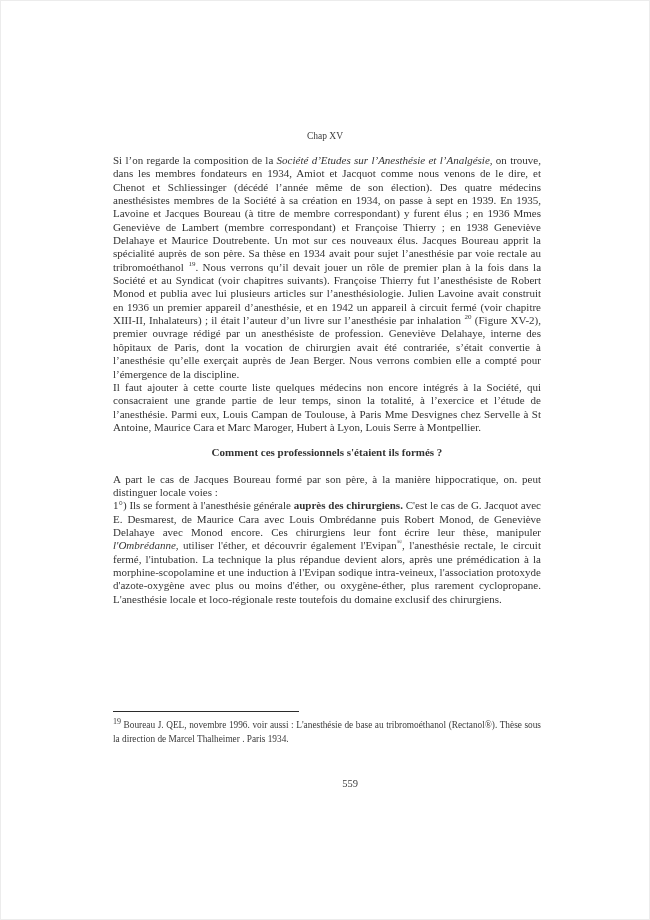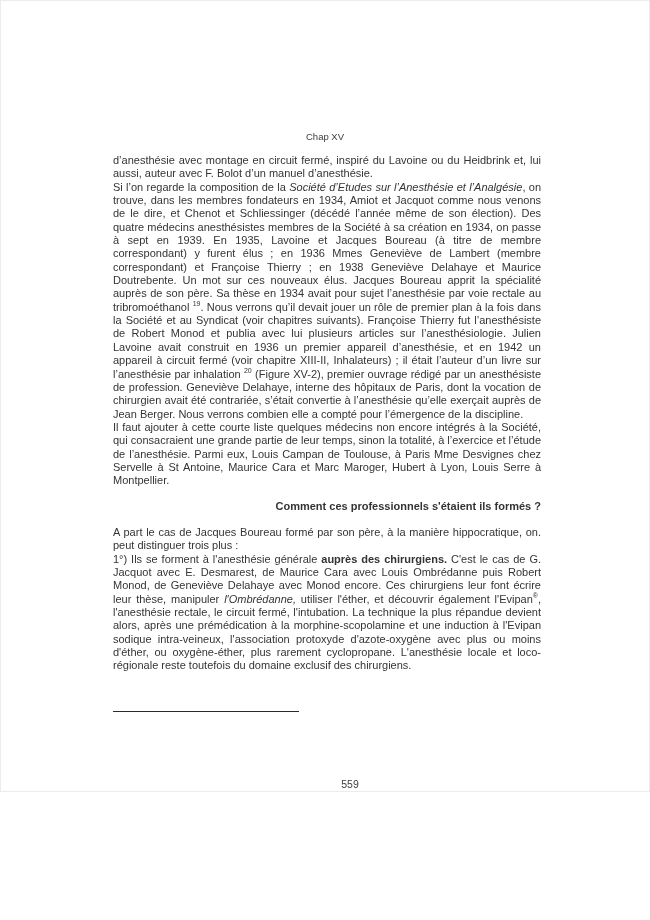--- a/index.html
+++ b/index.html
@@ -3,25 +3,25 @@
 <meta charset="utf-8">
 <style>
   html, body {
     margin: 0;
     padding: 0;
     background: #ffffff;
   }
   .page {
     position: relative;
     width: 650px;
-    height: 792px;
+    height: 920px;
     background: #ffffff;
     box-sizing: border-box;
     border: 1px solid #ececec;
-    font-family: Liberation Sans, sans-serif;
+    font-family: Liberation Serif, serif;
     color: #343434;
     overflow: hidden;
   }
   .running-header {
     position: absolute;
     top: 130px;
     left: 0;
     width: 100%;
     text-align: center;
     font-size: 9.5px;
@@ -45,21 +45,21 @@
   .bold { font-weight: bold; }
   sup.fnref {
     font-size: 7px;
     vertical-align: super;
     line-height: 0;
   }
   .section-heading {
     margin: 12px 0 13px 0;
     font-weight: bold;
     font-size: 11px;
-    text-align: right;
+    text-align: center;
   }
   .footnote-sep {
     position: absolute;
     top: 710px;
     left: 112px;
     width: 186px;
     border-top: 1.4px solid #2b2b2b;
     height: 0;
   }
   .footnotes {
@@ -87,34 +87,34 @@
 </style>
 </head>
 <body>
 
 <div class="page">
 
   <div class="running-header">Chap XV</div>
 
   <div class="body-block">
 
-    <p class="para"><span>d’anesthésie avec montage en circuit fermé, inspiré du Lavoine ou du Heidbrink et, lui aussi, auteur avec F. Bolot d’un manuel d’anesthésie.</span></p>
 
     <p class="para"><span>Si l’on regarde la composition de la </span><span class="ital">Société d’Etudes sur l’Anesthésie et l’Analgésie</span><span>, on trouve, dans les membres fondateurs en 1934, Amiot et Jacquot comme nous venons de le dire, et Chenot et Schliessinger (décédé l’année même de son élection). Des quatre médecins anesthésistes membres de la Société à sa création en 1934, on passe à sept en 1939. En 1935, Lavoine et Jacques Boureau (à titre de membre correspondant) y furent élus ; en 1936 Mmes Geneviève de Lambert (membre correspondant) et Françoise Thierry ; en 1938 Geneviève Delahaye et Maurice Doutrebente. Un mot sur ces nouveaux élus. Jacques Boureau apprit la spécialité auprès de son père. Sa thèse en 1934 avait pour sujet l’anesthésie par voie rectale au tribromoéthanol </span><sup class="fnref">19</sup><span>. Nous verrons qu’il devait jouer un rôle de premier plan à la fois dans la Société et au Syndicat (voir chapitres suivants). Françoise Thierry fut l’anesthésiste de Robert Monod et publia avec lui plusieurs articles sur l’anesthésiologie. Julien Lavoine avait construit en 1936 un premier appareil d’anesthésie, et en 1942 un appareil à circuit fermé (voir chapitre XIII-II, Inhalateurs) ; il était l’auteur d’un livre sur l’anesthésie par inhalation </span><sup class="fnref">20</sup><span> (Figure XV-2), premier ouvrage rédigé par un anesthésiste de profession. Geneviève Delahaye, interne des hôpitaux de Paris, dont la vocation de chirurgien avait été contrariée, s’était convertie à l’anesthésie qu’elle exerçait auprès de Jean Berger. Nous verrons combien elle a compté pour l’émergence de la discipline.</span></p>
 
     <p class="para"><span>Il faut ajouter à cette courte liste quelques médecins non encore intégrés à la Société, qui consacraient une grande partie de leur temps, sinon la totalité, à l’exercice et l’étude de l’anesthésie. Parmi eux, Louis Campan de Toulouse, à Paris Mme Desvignes chez Servelle à St Antoine, Maurice Cara et Marc Maroger, Hubert à Lyon, Louis Serre à Montpellier.</span></p>
 
     <p class="section-heading">Comment ces professionnels s'étaient ils formés ?</p>
 
-    <p class="para"><span>A part le cas de Jacques Boureau formé par son père, à la manière hippocratique, on. peut distinguer trois plus :</span></p>
+    <p class="para"><span>A part le cas de Jacques Boureau formé par son père, à la manière hippocratique, on. peut distinguer locale voies :</span></p>
 
     <p class="para"><span>1°) Ils se forment à l'anesthésie générale </span><span class="bold">auprès des chirurgiens.</span><span> C'est le cas de G. Jacquot avec E. Desmarest, de Maurice Cara avec Louis Ombrédanne puis Robert Monod, de Geneviève Delahaye avec Monod encore. Ces chirurgiens leur font écrire leur thèse, manipuler </span><span class="ital">l'Ombrédanne,</span><span> utiliser l'éther, et découvrir également l'Evipan</span><sup class="fnref">®</sup><span>, l'anesthésie rectale, le circuit fermé, l'intubation. La technique la plus répandue devient alors, après une prémédication à la morphine-scopolamine et une induction à l'Evipan sodique intra-veineux, l'association protoxyde d'azote-oxygène avec plus ou moins d'éther, ou oxygène-éther, plus rarement cyclopropane. L'anesthésie locale et loco-régionale reste toutefois du domaine exclusif des chirurgiens.</span></p>
 
   </div>
 
   <div class="footnote-sep"></div>
 
   <div class="footnotes">
+    <p class="footnote"><sup class="fnref">19</sup><span> Boureau J. QEL, novembre 1996. voir aussi : L'anesthésie de base au tribromoéthanol (Rectanol®). Thèse sous la direction de Marcel Thalheimer . Paris 1934.</span></p>
   </div>
 
   <div class="page-number">559</div>
 
 </div>
 
 </body></html>

